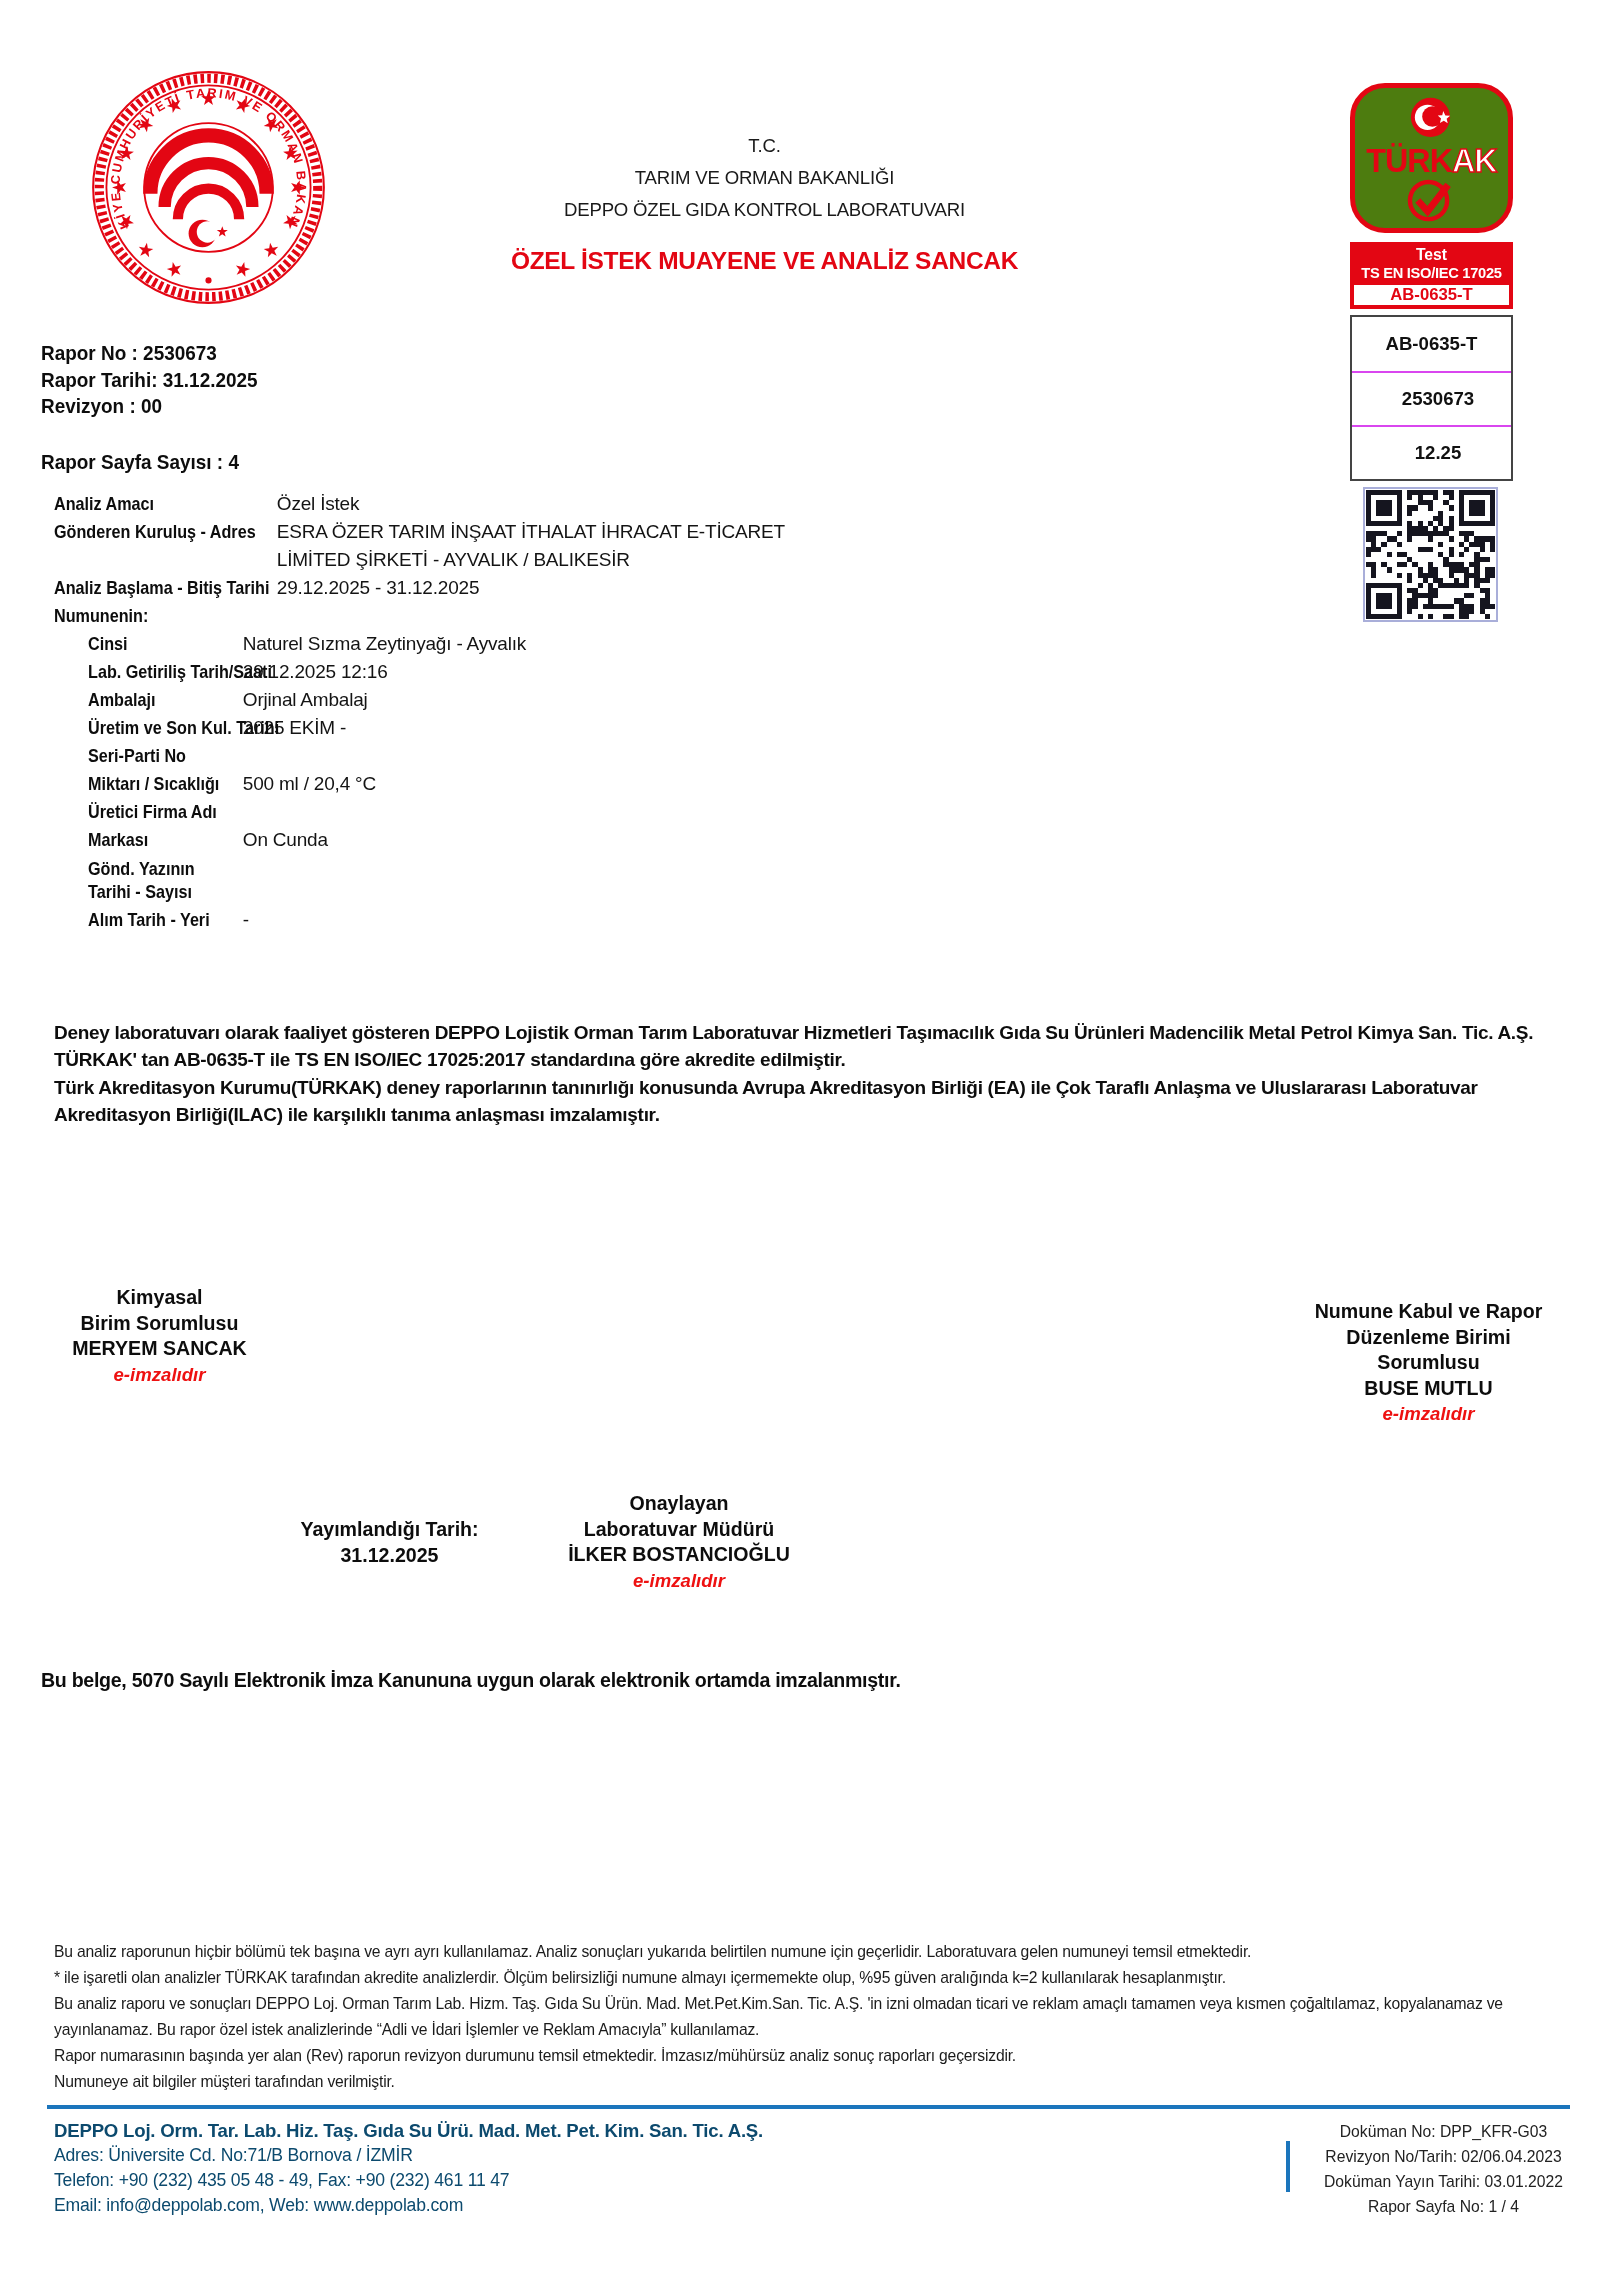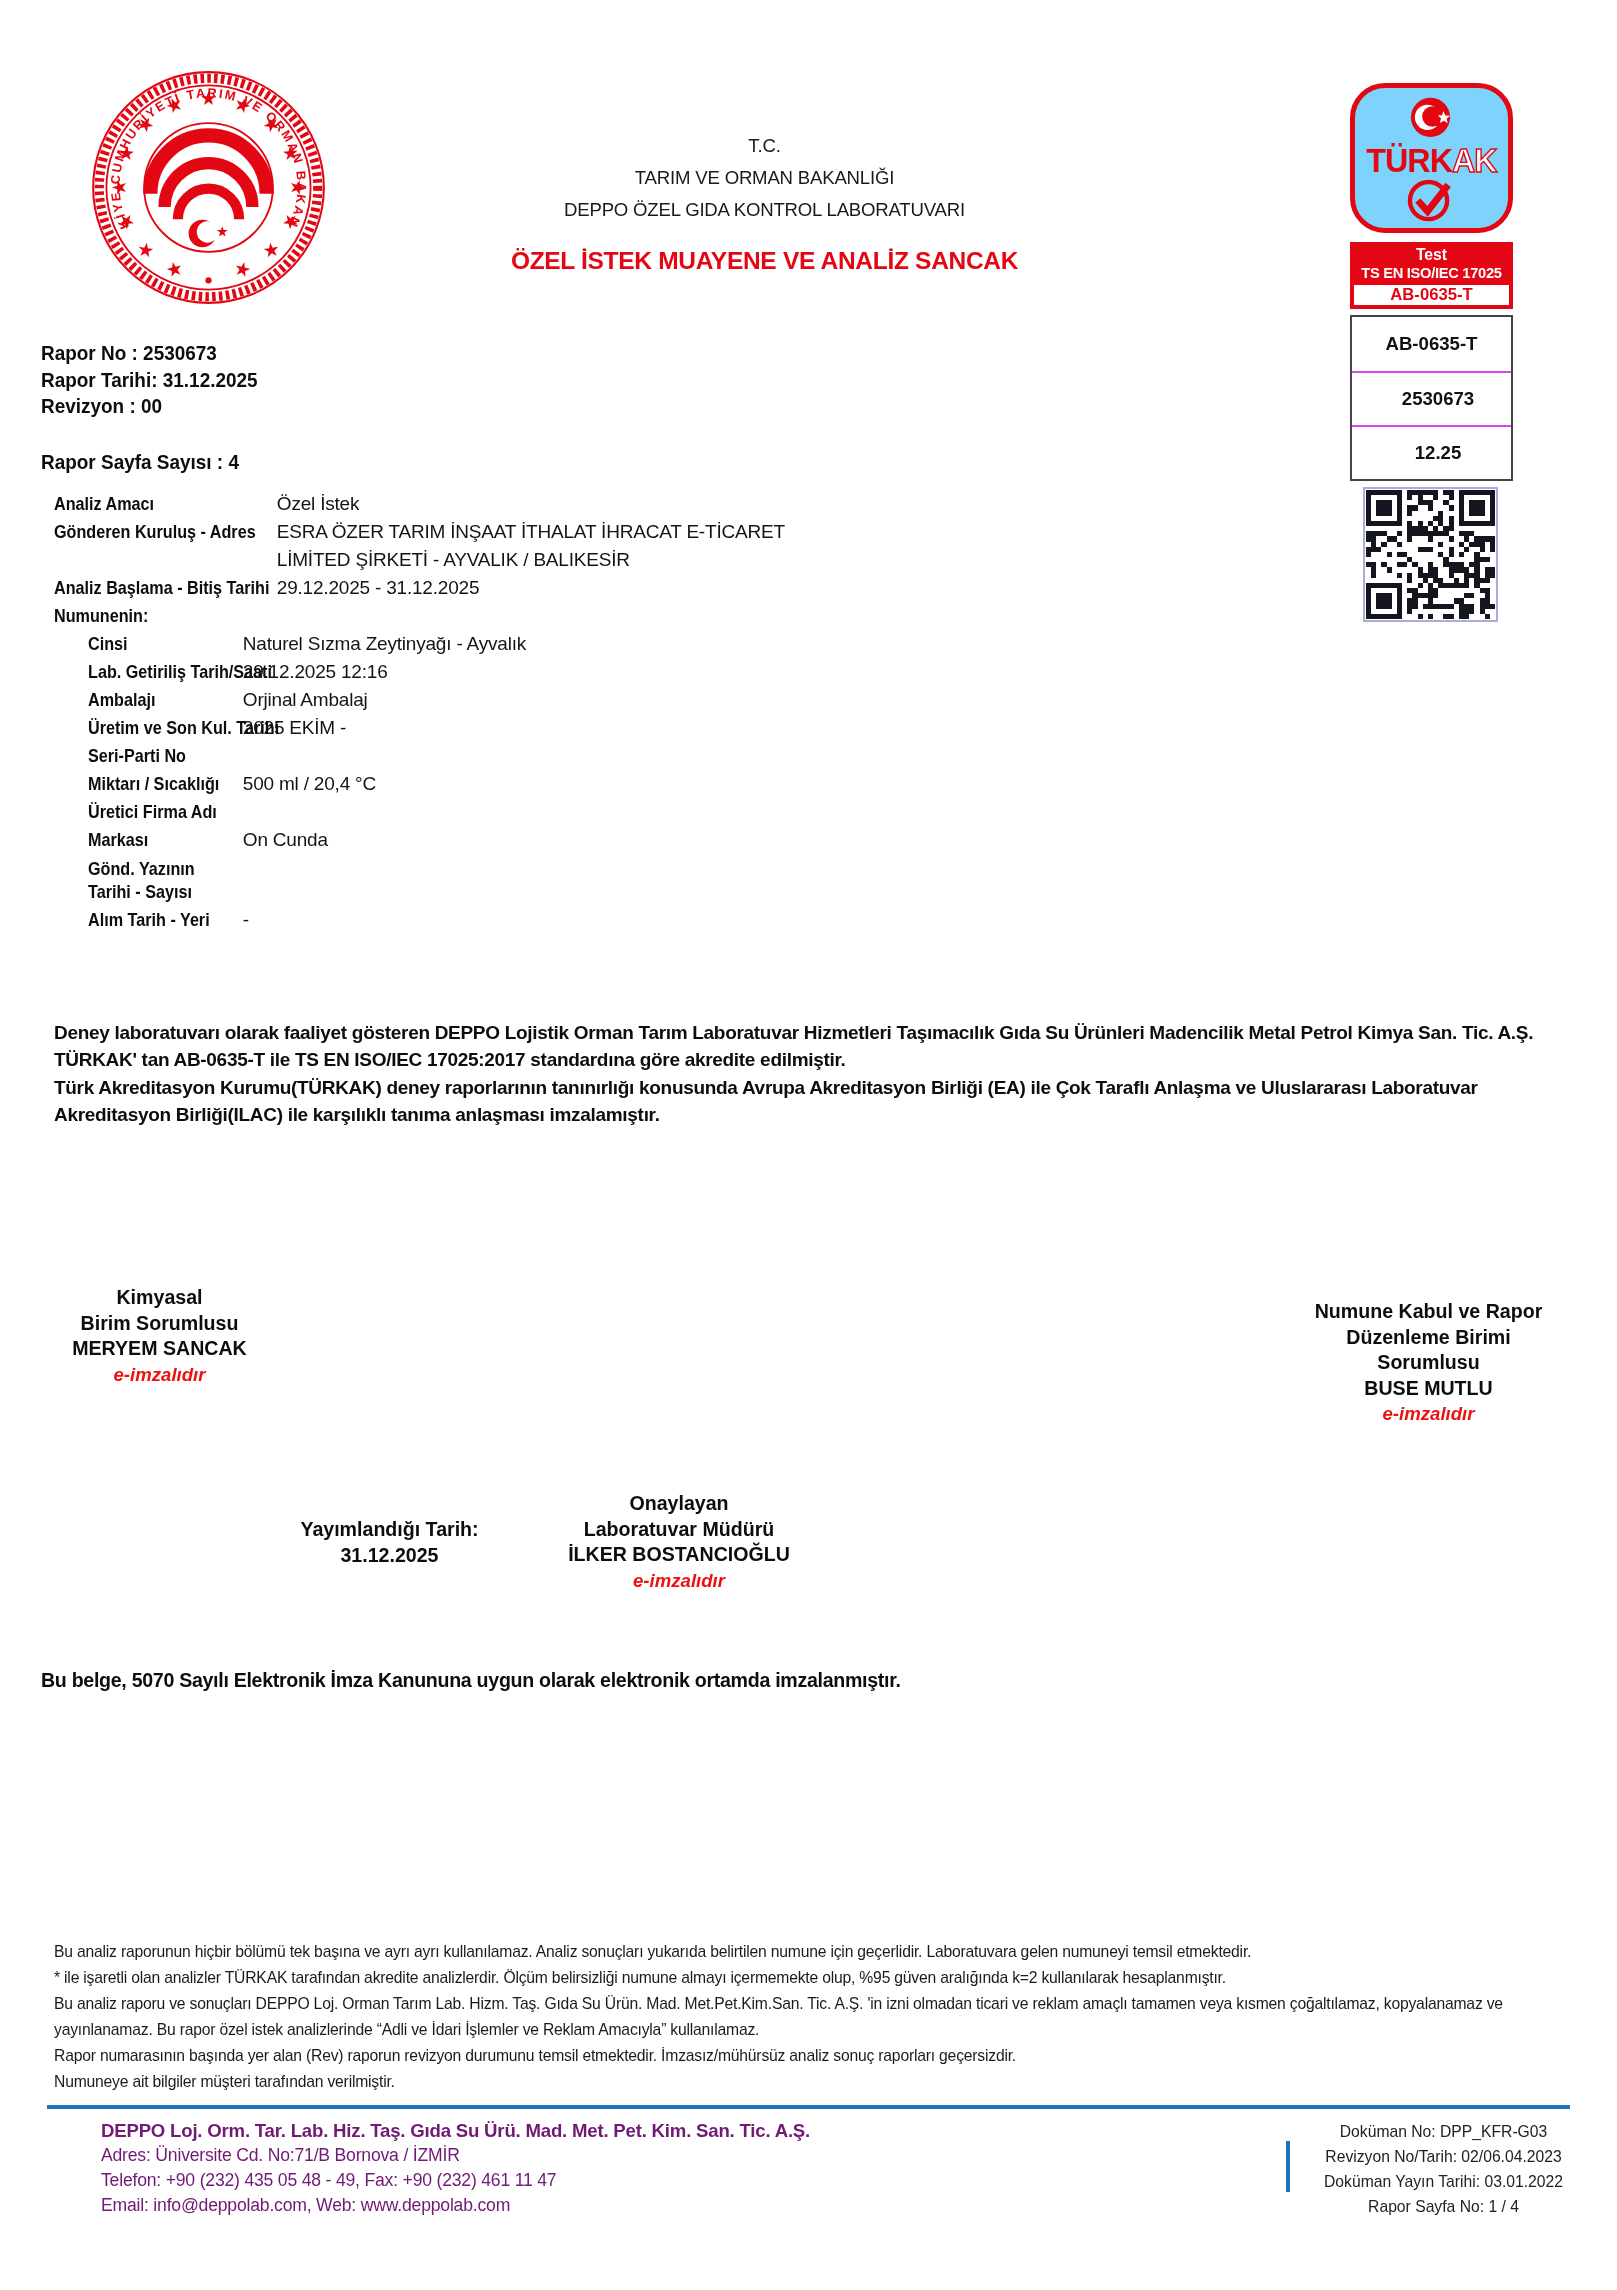--- a/index.html
+++ b/index.html
@@ -9,21 +9,21 @@
 
   
   .head-center { left:343px; top:130px; width:843px; text-align:center; font-size:18.6px; line-height:32px; color:#1a1a1a; letter-spacing:-0.2px; }
   .report-title { left:343px; top:247px; width:843px; text-align:center; font-size:24.5px; font-weight:bold; color:#e30613; letter-spacing:-0.3px; }
 
   
   .seal-wrap { left:86px; top:65px; width:245px; height:245px; }
 
   
   .turkak-col { left:1350px; top:83px; width:163px; }
-  .tk-logo { width:163px; height:150px; border:5.9px solid #e30613; border-radius:35px; background:#7dd3fc; overflow:hidden; }
+  .tk-logo { width:163px; height:150px; border:5.9px solid #e30613; border-radius:35px; background:#4d7c0f; overflow:hidden; }
   .tk-band { margin-top:8.8px; background:#e30613; color:#fff; text-align:center; padding-top:2.9px; padding-bottom:3.9px; }
   .tk-band .b1 { font-size:15.7px; font-weight:bold; line-height:19.6px; }
   .tk-band .b2 { font-size:14.7px; font-weight:bold; line-height:18.6px; letter-spacing:-0.3px; }
   .tk-code { background:#fff; color:#e30613; font-weight:bold; font-size:16.7px; line-height:20.6px; margin:2px 3.9px 0 3.9px; }
   .tk-table { margin-top:5.9px; border:2px solid #444; background:#fff; }
   .tk-table .cell { height:54px; display:flex; align-items:center; justify-content:center; font-size:18.6px; font-weight:bold; color:#111; }
   .tk-table .cell + .cell { border-top:2px solid #d946ef;padding-left:13px; }
   .qr-box { margin-top:5.9px; margin-left:12.7px; width:135px; height:135px; border:2px solid #a9aed9; background:#fff; padding:1px; }
 
   
@@ -50,21 +50,21 @@
   .sig-publish { left:299px; top:1517px; width:181px; }
   .sig-approver { left:564px; top:1491px; width:230px; }
   .esign { color:#ee1111; font-style:italic; font-size:18.6px; }
 
   
   .legal { left:41px; top:1669px; font-size:19.6px; font-weight:bold; color:#0d0d0d; letter-spacing:-0.3px; }
   .disclaimer { left:54px; top:1939px; width:1517px; font-size:15.7px; line-height:26px; color:#1b1b1b; letter-spacing:-0.2px; }
 
   
   .blue-rule { left:47px; top:2105px; width:1523px; height:3.9px; background:#1b75bc; }
-  .footer-left { left:54px; top:2118px; font-size:17.6px; line-height:25px; color:#701a75; letter-spacing:-0.2px;margin-left:47px; }
+  .footer-left { left:54px; top:2118px; font-size:17.6px; line-height:25px; color:#0c4a6e; letter-spacing:-0.2px; }
   .footer-left .co { font-weight:bold; font-size:18.6px; }
   .footer-right { right:54px; top:2119px; text-align:center; font-size:15.7px; line-height:25px; color:#222; }
   .blue-vline { left:1286px; top:2141px; width:3.9px; height:51px; background:#1b75bc; }
 </style>
 </head>
 <body>
 
 <div class="page">
 
   <div class="abs seal-wrap">

